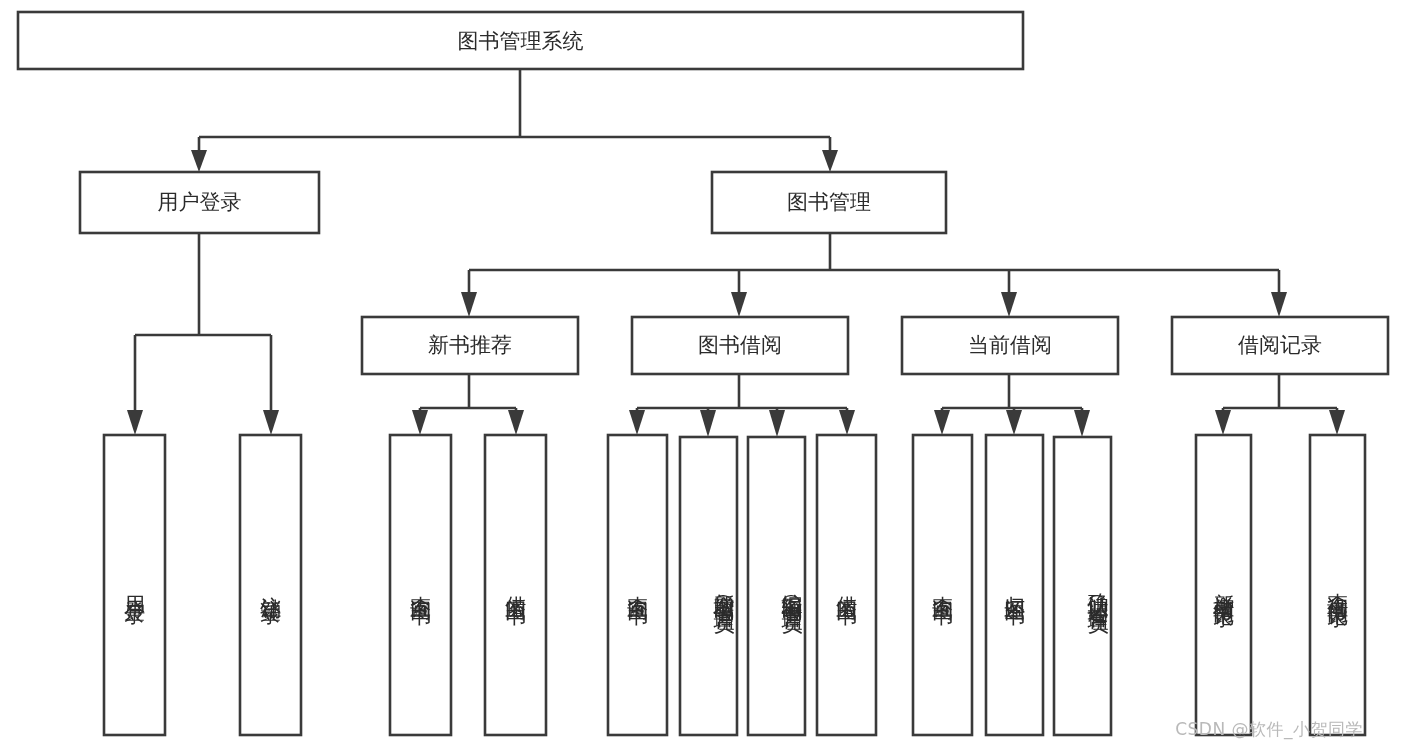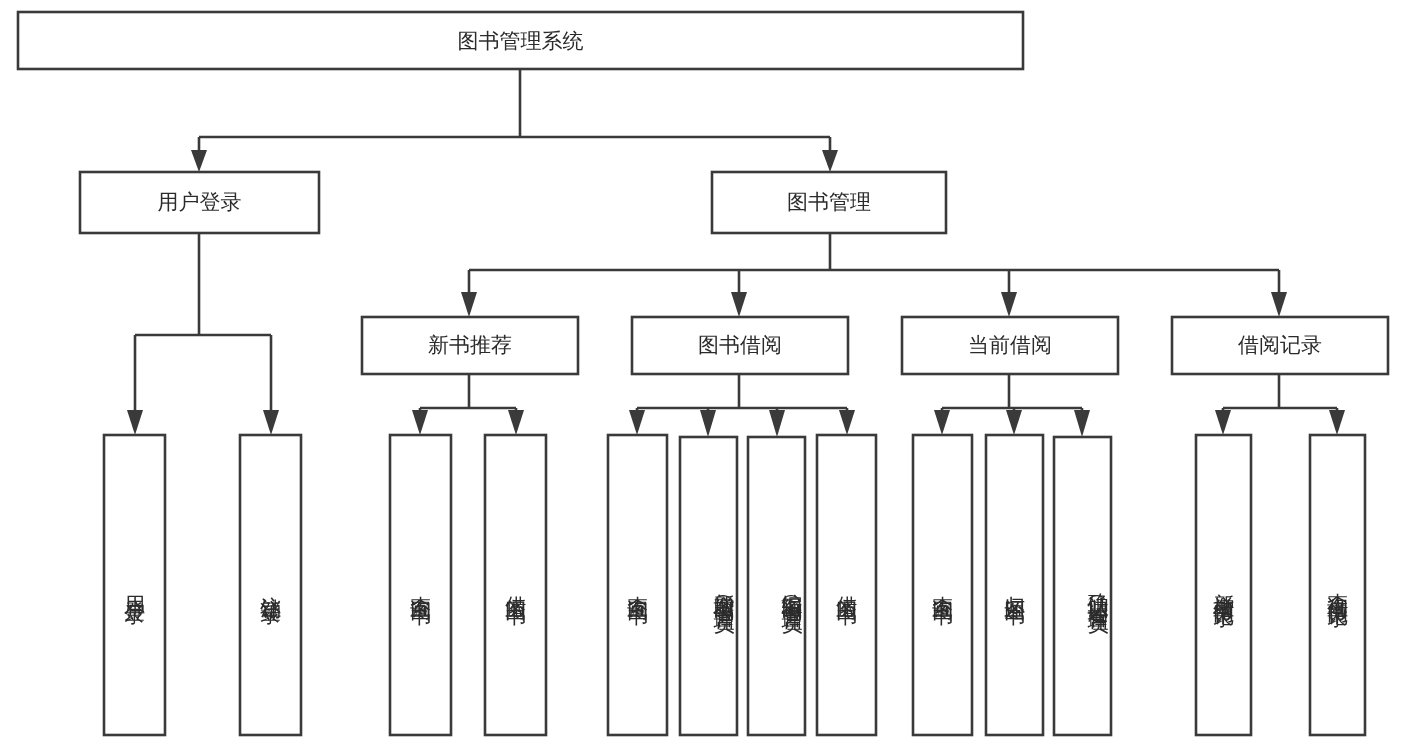--- a/index.html
+++ b/index.html
@@ -198,13 +198,14 @@
   <div class="node-label-v" style="left:913px; top:435px; width:59px; height:300px; display:flex; align-items:center; justify-content:center;">查询图书</div>
 
   <div class="node-label-v" style="left:986px; top:435px; width:57px; height:300px; display:flex; align-items:center; justify-content:center;">归还图书</div>
 
   <div class="node-label-v" style="left:1054px; top:443px; width:57px; height:292px; display:flex; align-items:flex-start; justify-content:center;">确认归还（管理员）</div>
 
   <div class="node-label-v" style="left:1196px; top:435px; width:55px; height:300px; display:flex; align-items:center; justify-content:center;">新增借阅记录</div>
 
   <div class="node-label-v" style="left:1310px; top:435px; width:55px; height:300px; display:flex; align-items:center; justify-content:center;">查询借阅记录</div>
 
+  <div class="watermark">CSDN @软件_小贺同学</div>
 </div>
 
 </body></html>

